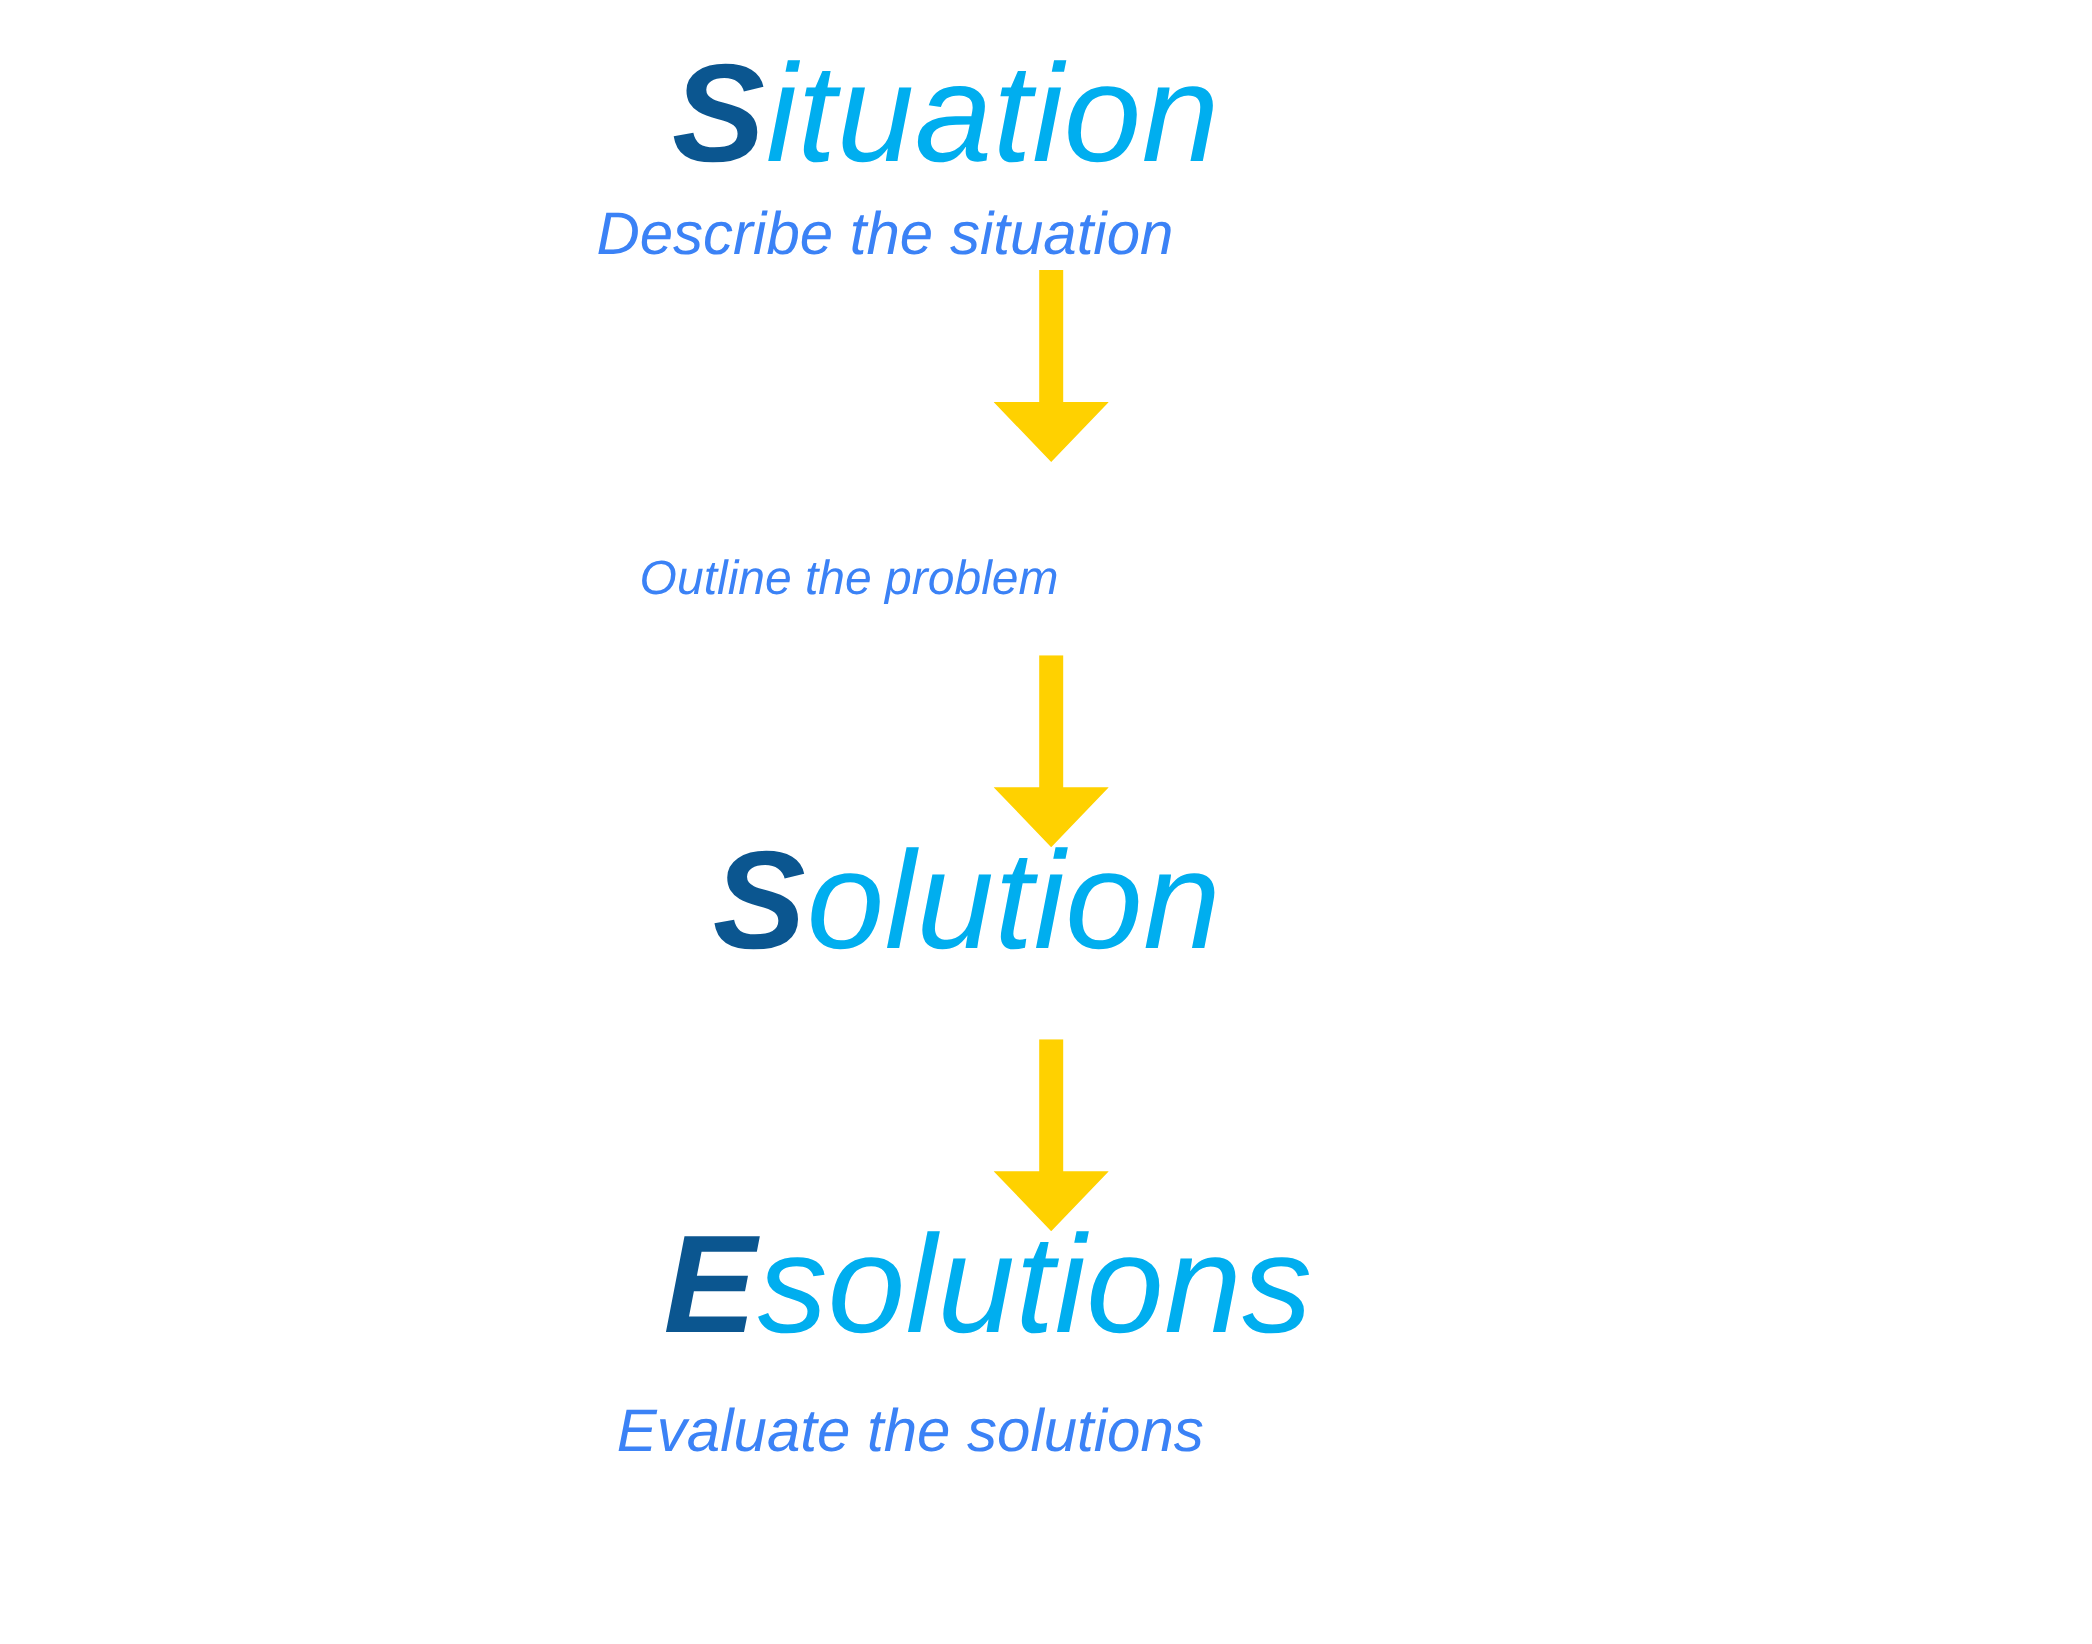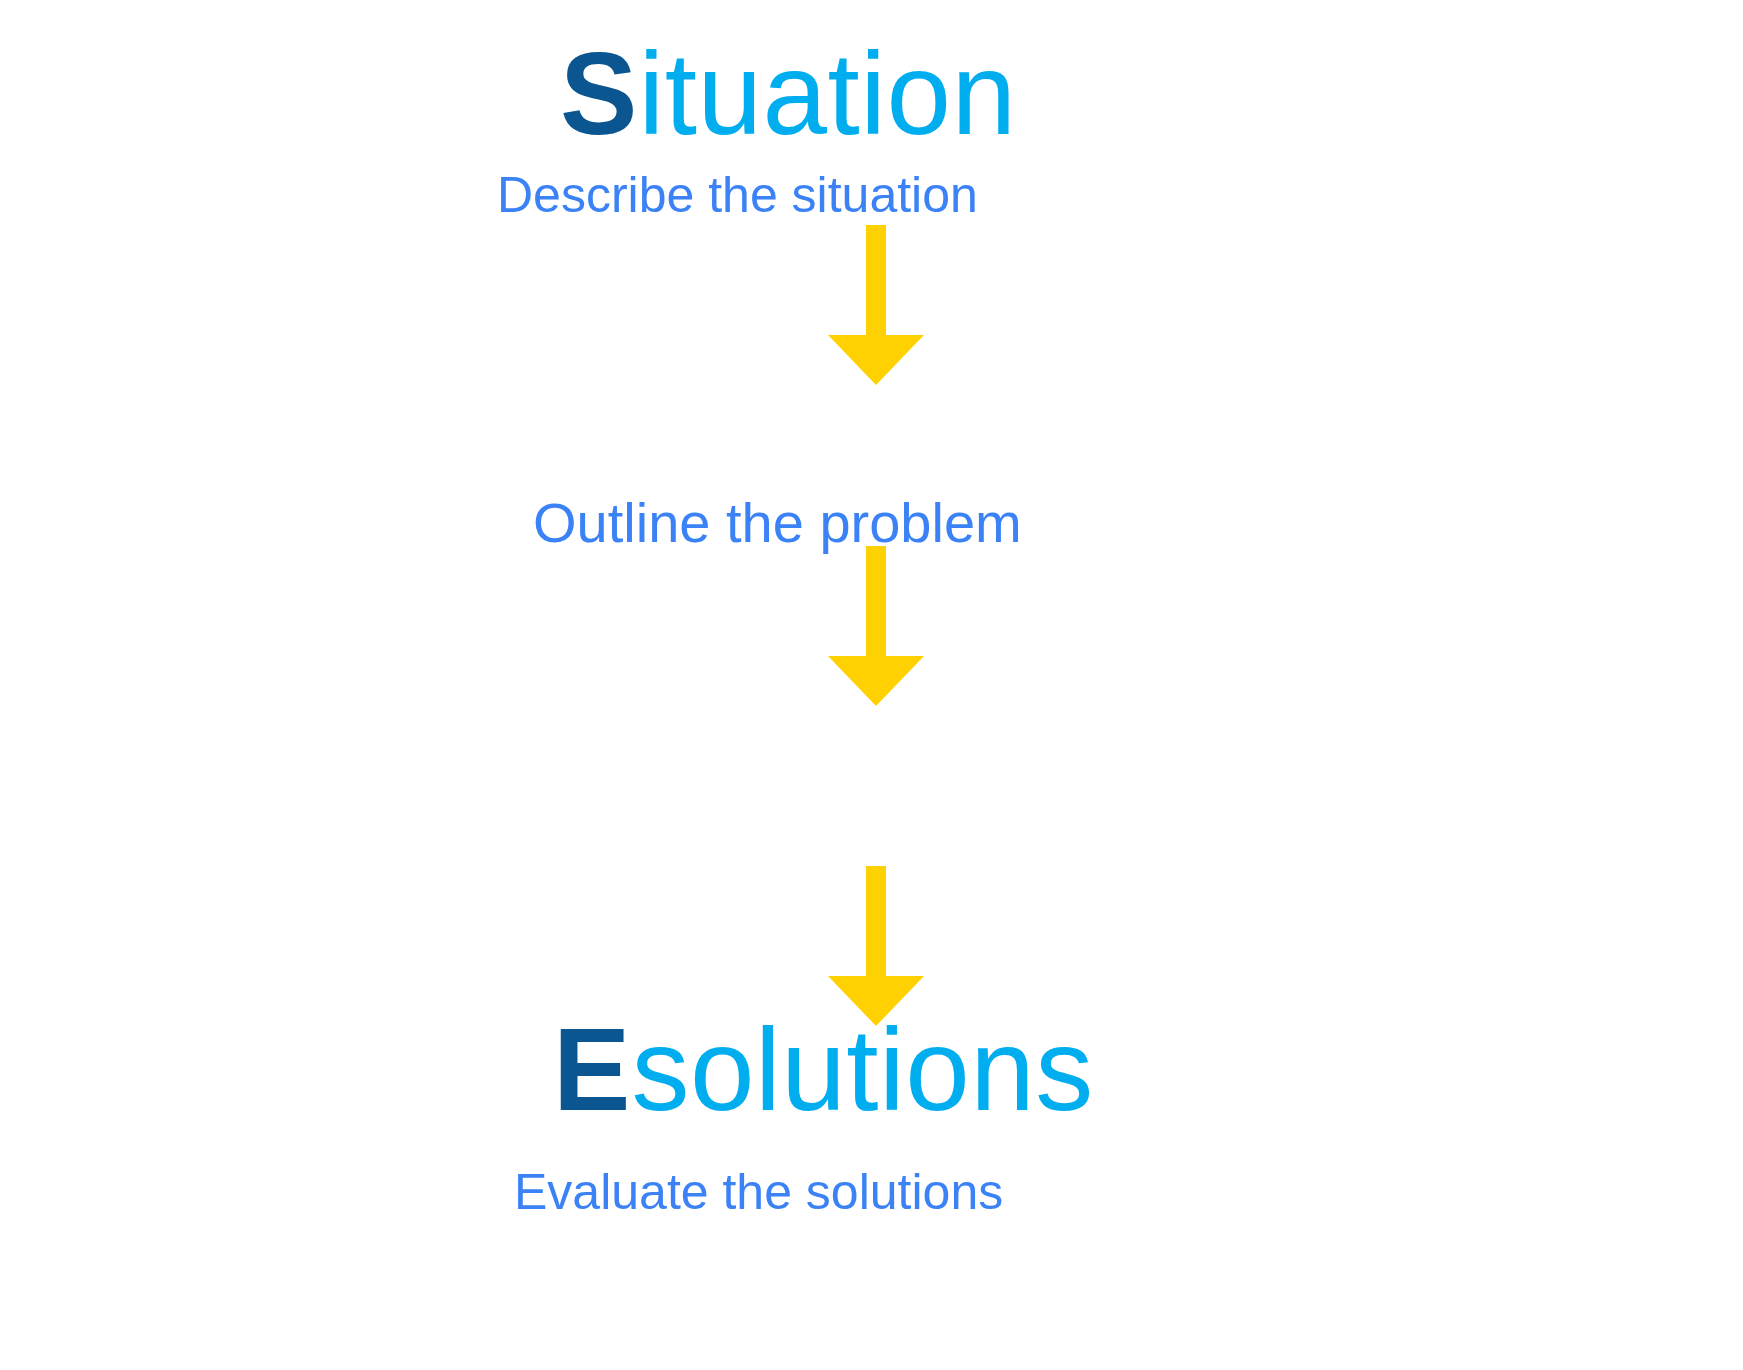--- a/index.html
+++ b/index.html
@@ -10,20 +10,21 @@
   }
   body {
     font-family: "Liberation Sans", "DejaVu Sans", sans-serif;
   }
   #canvas {
     position: relative;
     width: 1743px;
     height: 1370px;
     background: #ffffff;
     overflow: hidden;
+    font-style: italic;
   }
 
   
   .stage-heading {
     position: absolute;
     white-space: nowrap;
     line-height: 1;
     font-weight: 300;
     letter-spacing: 0.5px;
     z-index: 3;
@@ -54,21 +55,21 @@
     z-index: 1;
   }
   .flow-arrow svg { display: block; }
 
   
   #heading-situation   { left: 560px;  top: 36px;   font-size: 116px; }
   #subtitle-situation  { left: 497px;  top: 170px;  font-size: 50px;  }
   #arrow-1             { left: 828px;  top: 225px;  }
 
   #heading-problem     { left: 604px;  top: 373px;  font-size: 116px; }
-  #subtitle-problem    { left: 533px;  top: 495px;  font-size: 56px;  }
+  #subtitle-problem    { left: 533px;  top: 462px;  font-size: 40px;  }
   #arrow-2             { left: 828px;  top: 546px;  }
 
   #heading-solution    { left: 594px;  top: 692px;  font-size: 116px; }
   #subtitle-solution   { left: 490px;  top: 810px;  font-size: 50px;  }
   #arrow-3             { left: 828px;  top: 866px;  }
 
   #heading-evaluation  { left: 553px;  top: 1012px; font-size: 116px; }
   #subtitle-evaluation { left: 514px;  top: 1167px; font-size: 50px;  }
 </style>
 </head>
@@ -88,20 +89,23 @@
   </div>
 
   <div class="stage-subtitle" id="subtitle-problem">Outline the problem</div>
 
   <div class="flow-arrow" id="arrow-2">
     <svg width="96" height="160" viewBox="0 0 96 160" xmlns="http://www.w3.org/2000/svg">
       <polygon points="38,0 58,0 58,110 96,110 48,160 0,110 38,110" fill="#ffd100"></polygon>
     </svg>
   </div>
 
+  <div class="stage-heading" id="heading-solution">
+    <span class="initial">S</span><span class="rest">olution</span>
+  </div>
 
   <div class="flow-arrow" id="arrow-3">
     <svg width="96" height="160" viewBox="0 0 96 160" xmlns="http://www.w3.org/2000/svg">
       <polygon points="38,0 58,0 58,110 96,110 48,160 0,110 38,110" fill="#ffd100"></polygon>
     </svg>
   </div>
 
   <div class="stage-heading" id="heading-evaluation">
     <span class="initial">E</span><span class="rest">solutions</span>
   </div>

